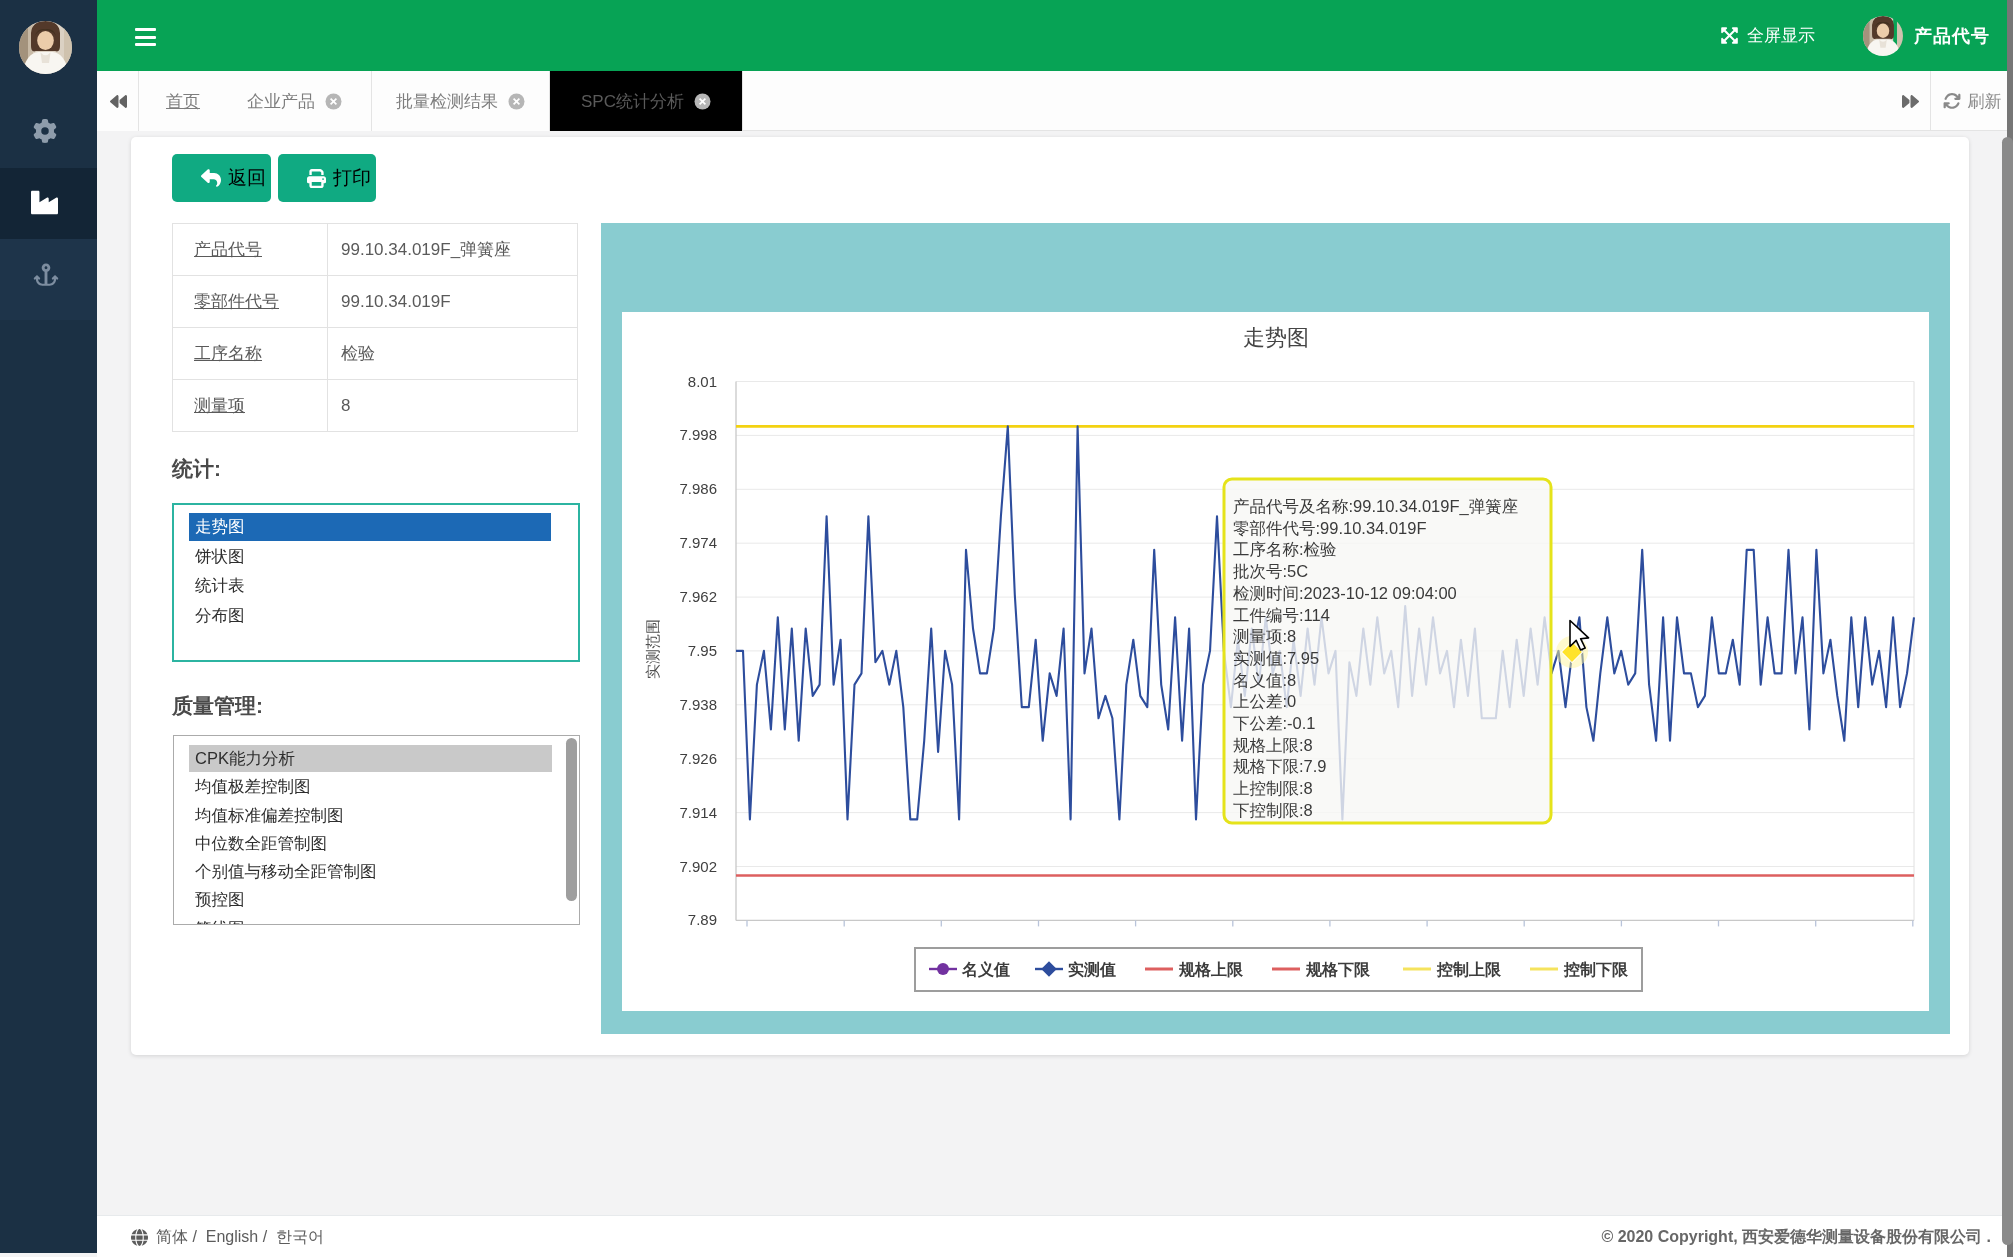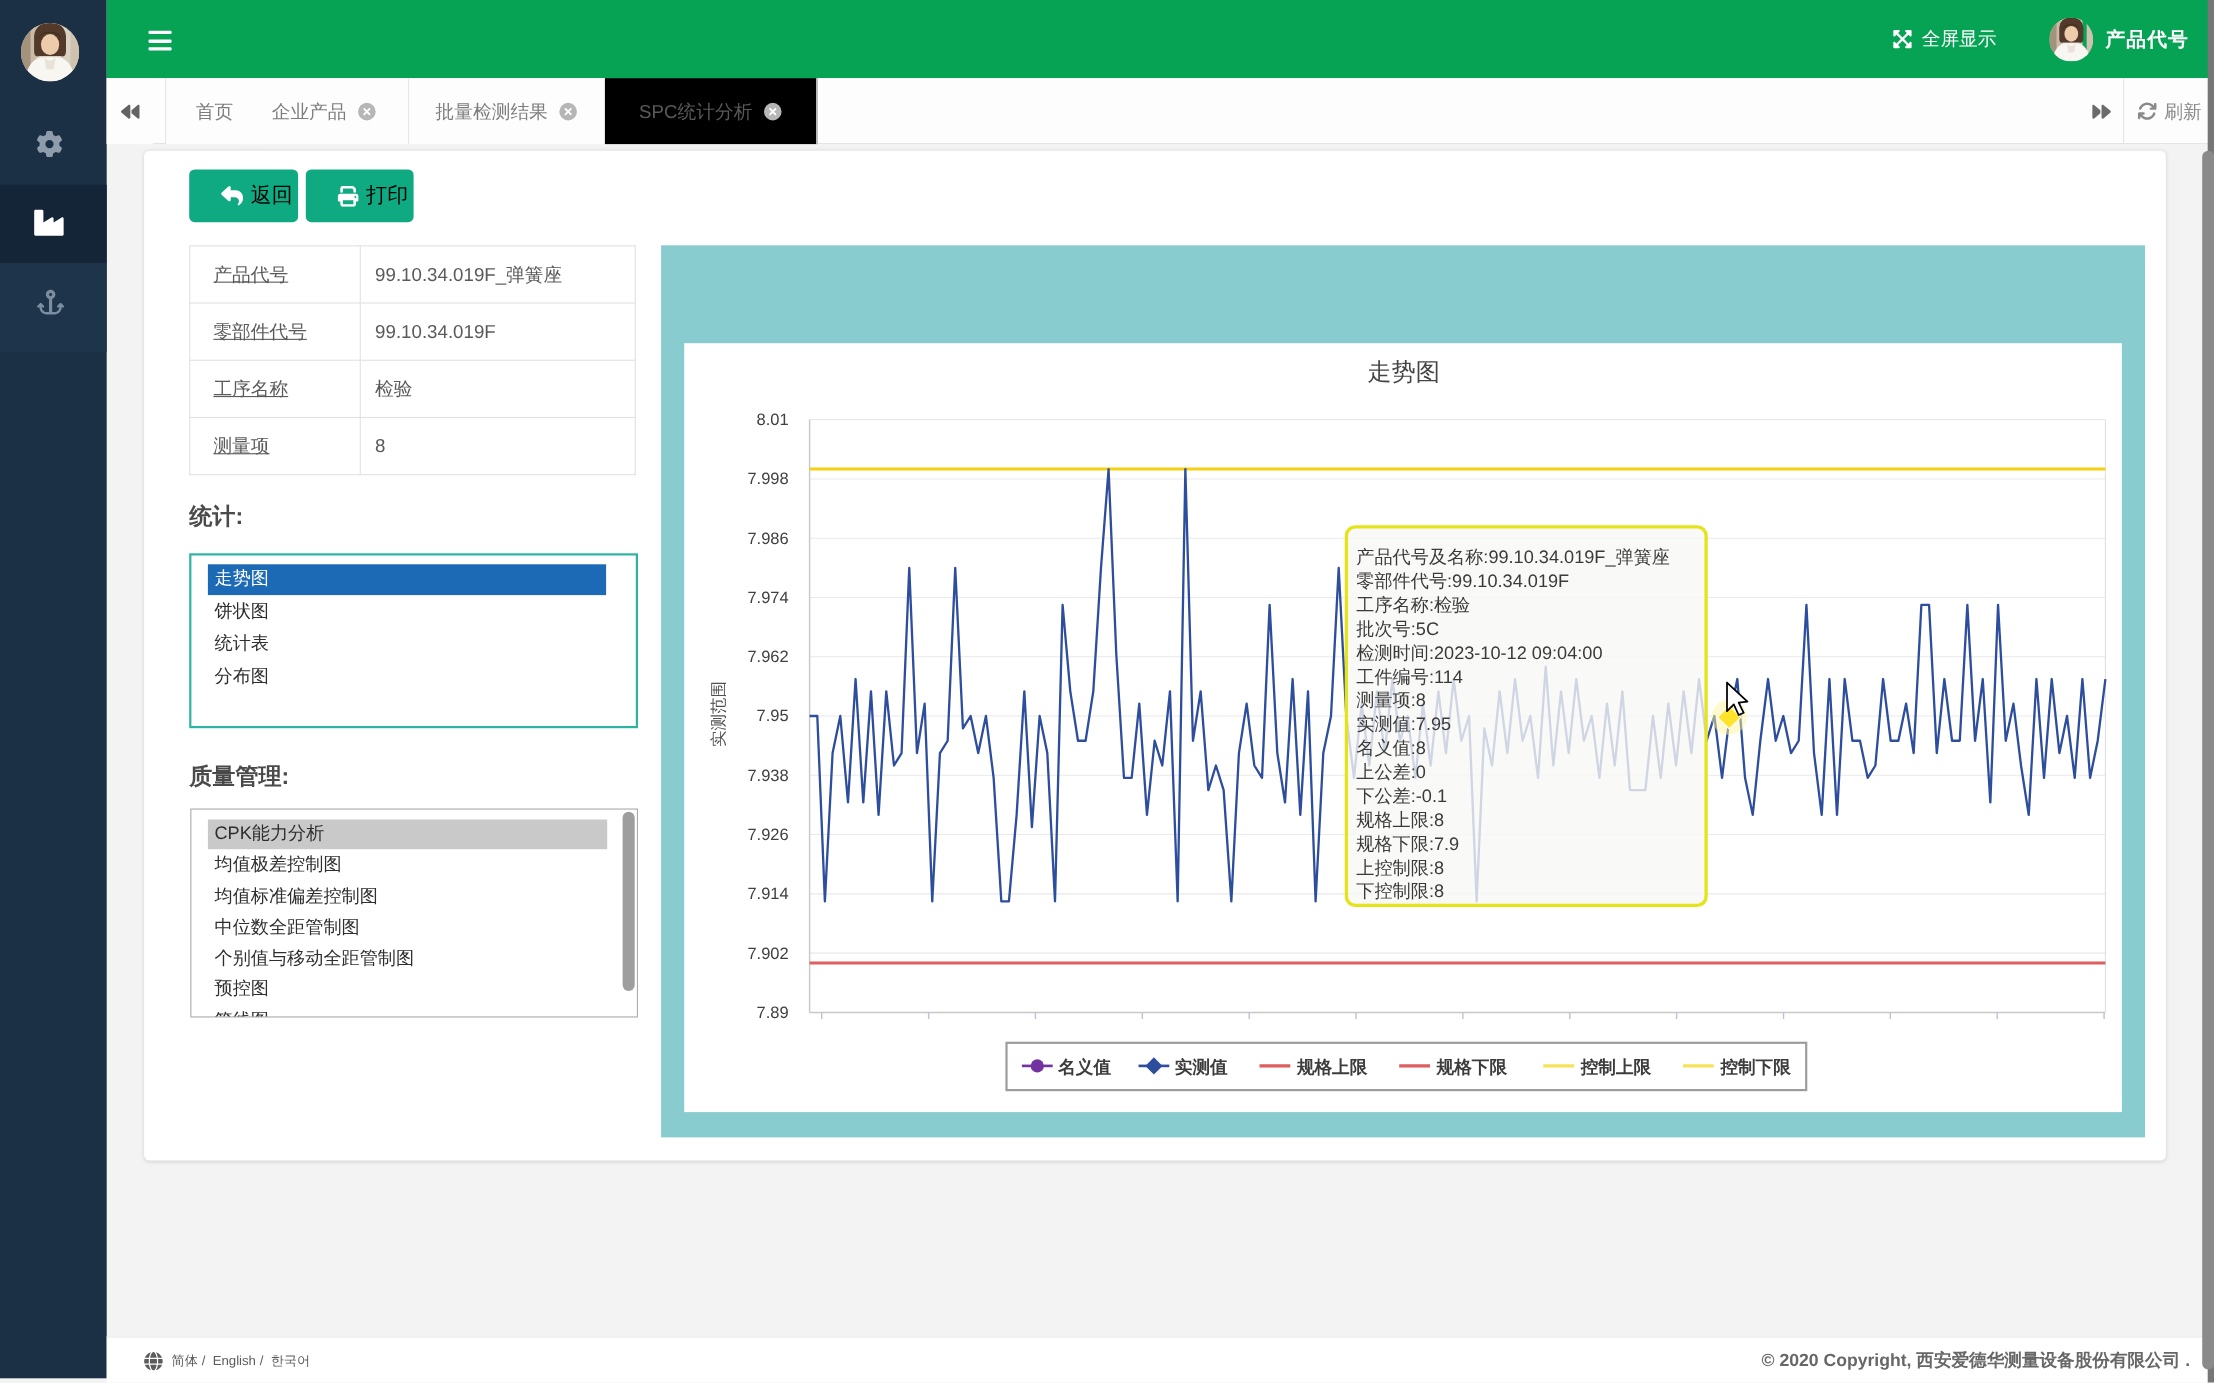--- a/index.html
+++ b/index.html
@@ -50,21 +50,21 @@
 .sel-grey { background:#c9c9c9; }
 #lb2 .opt { height:28.3px; line-height:28.3px; }
 #lb2 .thumb { position:absolute; right:2px; top:2px; width:11px; height:163px; background:#9e9e9e; border-radius:6px; }
 
 
 #tealpanel { left:601px; top:223px; width:1349px; height:811px; background:#89ccd0; }
 #chartbox { left:622px; top:312px; width:1307px; height:699px; background:#fff; }
 
 
 #footer { left:97px; top:1215px; width:1916px; height:42px; background:#fff; border-top:1px solid #e7eaec; }
-#footer .l { position:absolute; left:34px; top:0; height:42px; display:flex; align-items:center; gap:8px; font-size:12px; color:#5c5c5c; }
+#footer .l { position:absolute; left:34px; top:0; height:42px; display:flex; align-items:center; gap:8px; font-size:16px; color:#5c5c5c; }
 #footer .r { position:absolute; right:22px; top:0; height:42px; display:flex; align-items:center; font-size:16px; color:#676767;font-weight:bold; }
 
 
 #sbtrack { left:2007px; top:0; width:6px; height:1257px; background:#767676; }
 #sbthumb { left:2002px; top:137px; width:11px; height:1108px; background:#8a8a8a; border-radius:6px; }
 </style>
 </head>
 <body>
 
 <div class="abs" id="sidebar">
@@ -134,21 +134,21 @@
       </span>
   </div>
 </div>
 
 <div class="abs" id="tabbar">
   <div class="tab" style="left:0; width:42px; border-right:none; color:#555;">
     <svg width="17" height="17" viewBox="0 0 512 512" fill="#636363">
         <path d="M459.5 440.6c9.5 7.9 22.8 9.7 34.1 4.4s18.4-16.6 18.4-29V96c0-12.4-7.2-23.7-18.4-29s-24.5-3.6-34.1 4.4L288 214.3V256v41.7L459.5 440.6zM256 352V256 128 96c0-12.4-7.2-23.7-18.4-29s-24.5-3.6-34.1 4.4l-192 160C4.2 237.5 0 246.5 0 256s4.2 18.5 11.5 24.6l192 160c9.5 7.9 22.8 9.7 34.1 4.4s18.4-16.6 18.4-29V352z"></path>
       </svg>
   </div>
-  <div class="tab" style="left:53px; width:90px; border-left:1px solid #e4e4e4;">首页</div>
+  <div class="tab" style="left:41px; width:90px; border-left:1px solid #e4e4e4;text-decoration:underline;">首页</div>
   <div class="tab" style="left:121px; width:154px;">企业产品 <span class="tclose"><svg width="17" height="17" viewBox="0 0 17 17">
           <circle cx="8.5" cy="8.5" r="8" fill="#b6b6b6"></circle>
           <path d="M5.6 5.6 L11.4 11.4 M11.4 5.6 L5.6 11.4" stroke="#fff" stroke-width="1.7"></path>
         </svg></span></div>
   <div class="tab" style="left:275px; width:178px;">批量检测结果 <span class="tclose"><svg width="17" height="17" viewBox="0 0 17 17">
           <circle cx="8.5" cy="8.5" r="8" fill="#b6b6b6"></circle>
           <path d="M5.6 5.6 L11.4 11.4 M11.4 5.6 L5.6 11.4" stroke="#fff" stroke-width="1.7"></path>
         </svg></span></div>
   <div class="tab active" style="left:453px; width:193px;">SPC统计分析 <span class="tclose"><svg width="17" height="17" viewBox="0 0 17 17">
           <circle cx="8.5" cy="8.5" r="8" fill="#b6b6b6"></circle>

